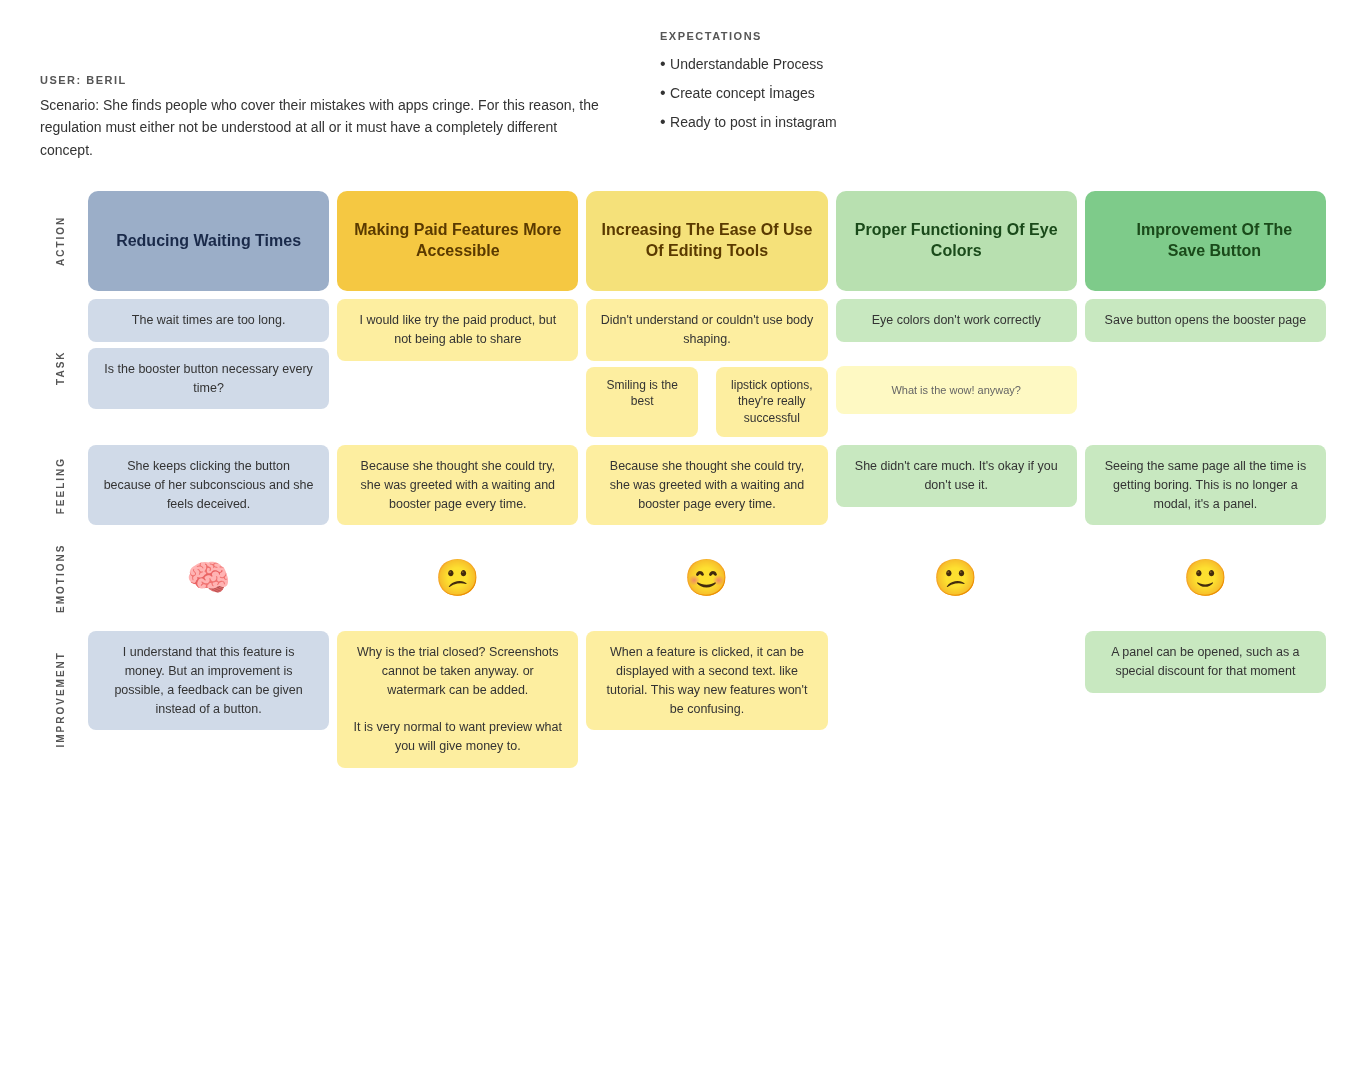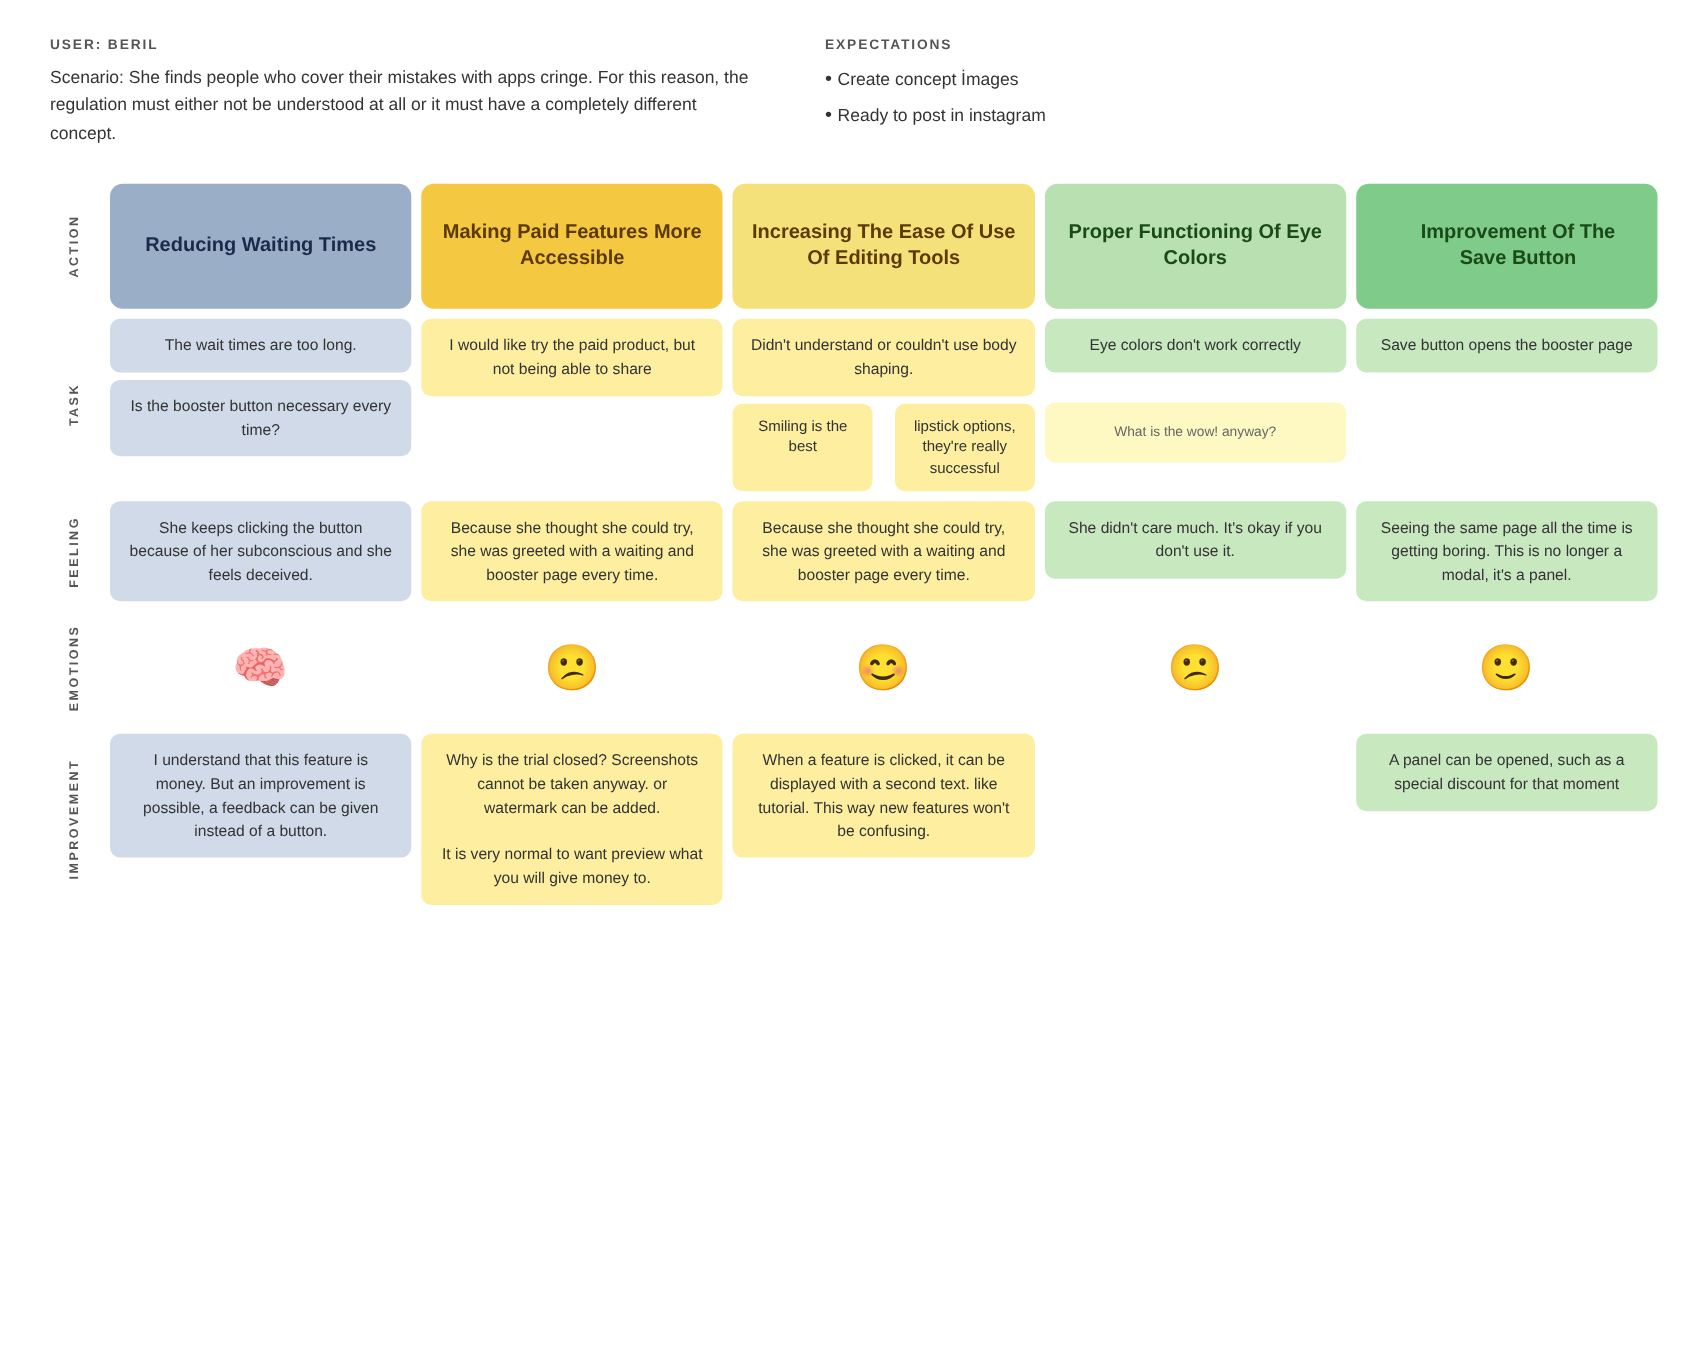--- a/index.html
+++ b/index.html
@@ -20,20 +20,21 @@
     .user-info {
       flex: 1;
       max-width: 560px;
     }
     .user-label {
       font-size: 11px;
       font-weight: bold;
       letter-spacing: 1.5px;
       color: #555;
       margin-bottom: 8px;
+      margin-top: 44px;
     }
     .user-scenario {
       font-size: 14px;
       line-height: 1.6;
       color: #333;
     }
     .expectations {
       flex: 1;
     }
     .expectations-label {
@@ -90,21 +91,21 @@
       font-weight: bold;
       text-align: center;
       line-height: 1.3;
       display: flex;
       align-items: center;
       justify-content: center;
       min-height: 100px;
     }
     .col-blue { background: #9baec8; color: #1a2a4a; }
     .col-yellow { background: #f5c842; color: #5a3a00; }
-    .col-light-yellow { background: #f5e17a; color: #5a3a00; }
+    .col-light-yellow { background: #f5e17a; color: #5a3a00; border-radius: 11px; }
     .col-light-green { background: #b8e0b0; color: #1a4a1a; }
     .col-green { background: #7ecb8a; color: #1a4a1a; padding-left: 32px; }
 
     
     .cell {
       padding: 12px 14px;
       border-radius: 8px;
       font-size: 12.5px;
       line-height: 1.5;
       text-align: center;
@@ -178,20 +179,21 @@
 <div>
 
   <div class="header-section">
     <div class="user-info">
       <div class="user-label">USER: BERIL</div>
       <p class="user-scenario">Scenario: She finds people who cover their mistakes with apps cringe. For this reason, the regulation must either not be understood at all or it must have a completely different concept.</p>
     </div>
     <div class="expectations">
       <div class="expectations-label">EXPECTATIONS</div>
       <ul>
+        <li>Understandable Process</li>
         <li>Create concept İmages</li>
         <li>Ready to post in instagram</li>
       </ul>
     </div>
   </div>
 
   <div class="main-grid">
 
     <div class="row-label label-action">ACTION</div>
     <div class="row-label label-task">TASK</div>

